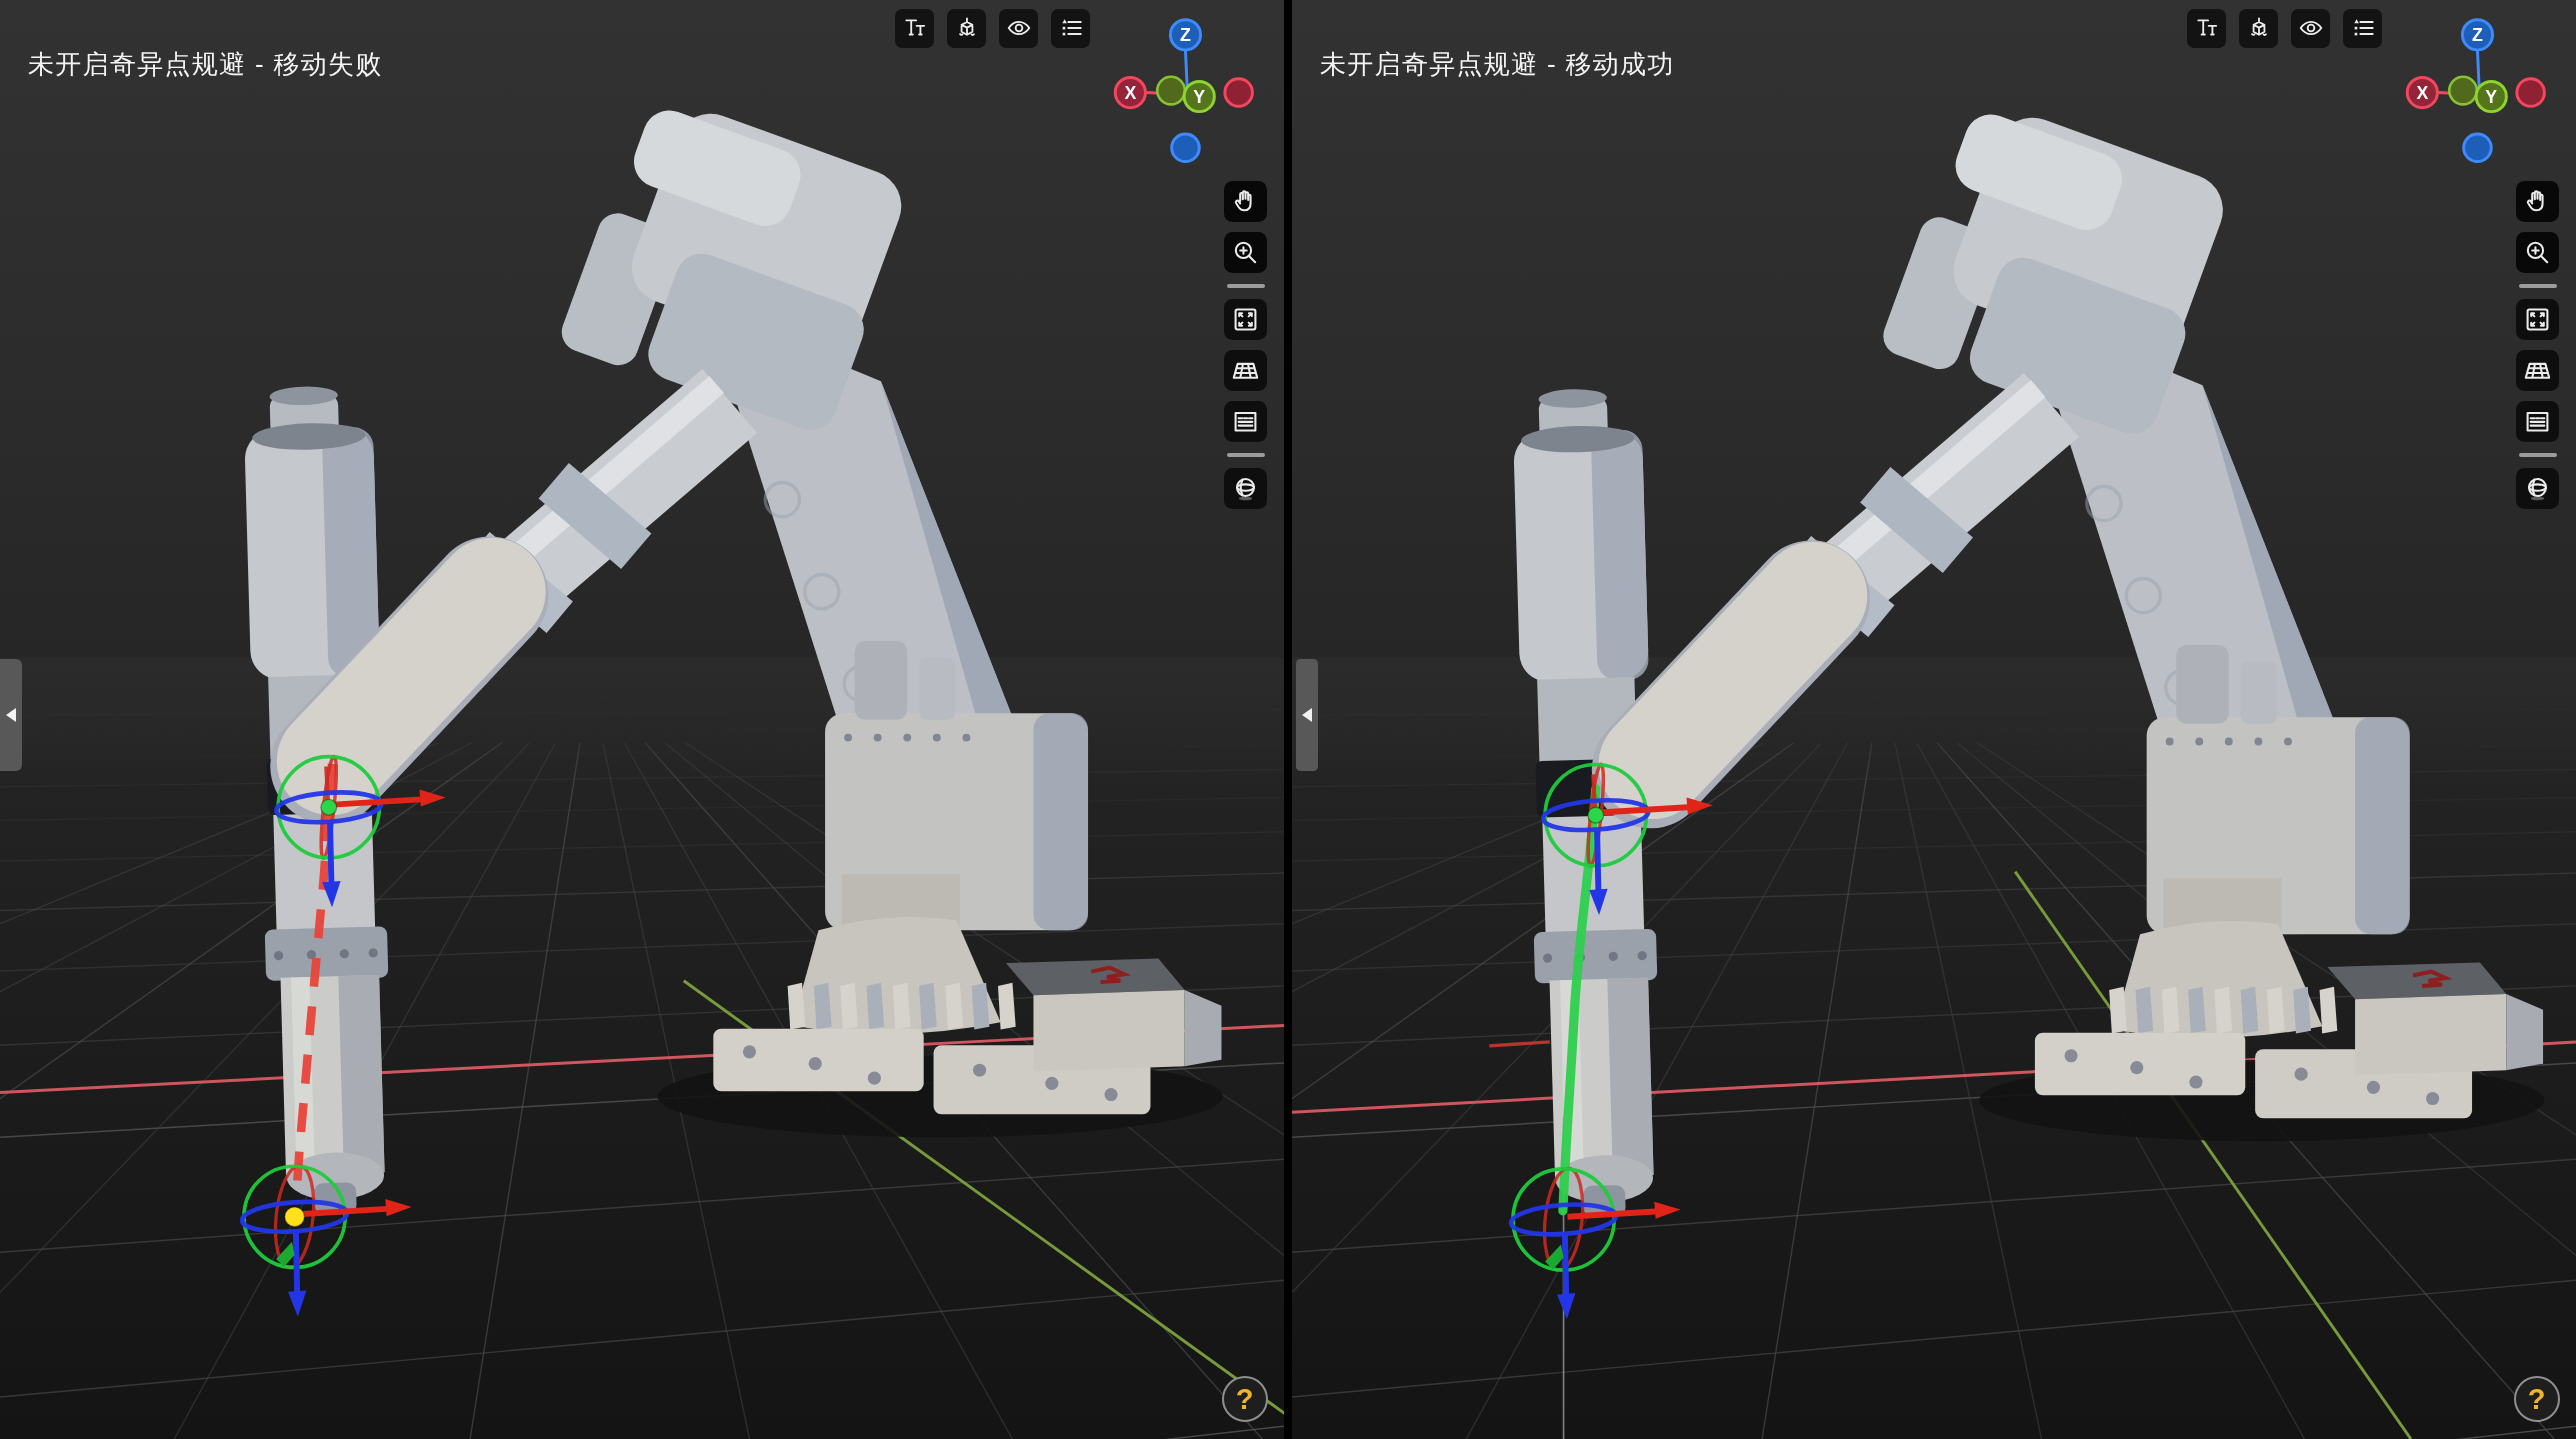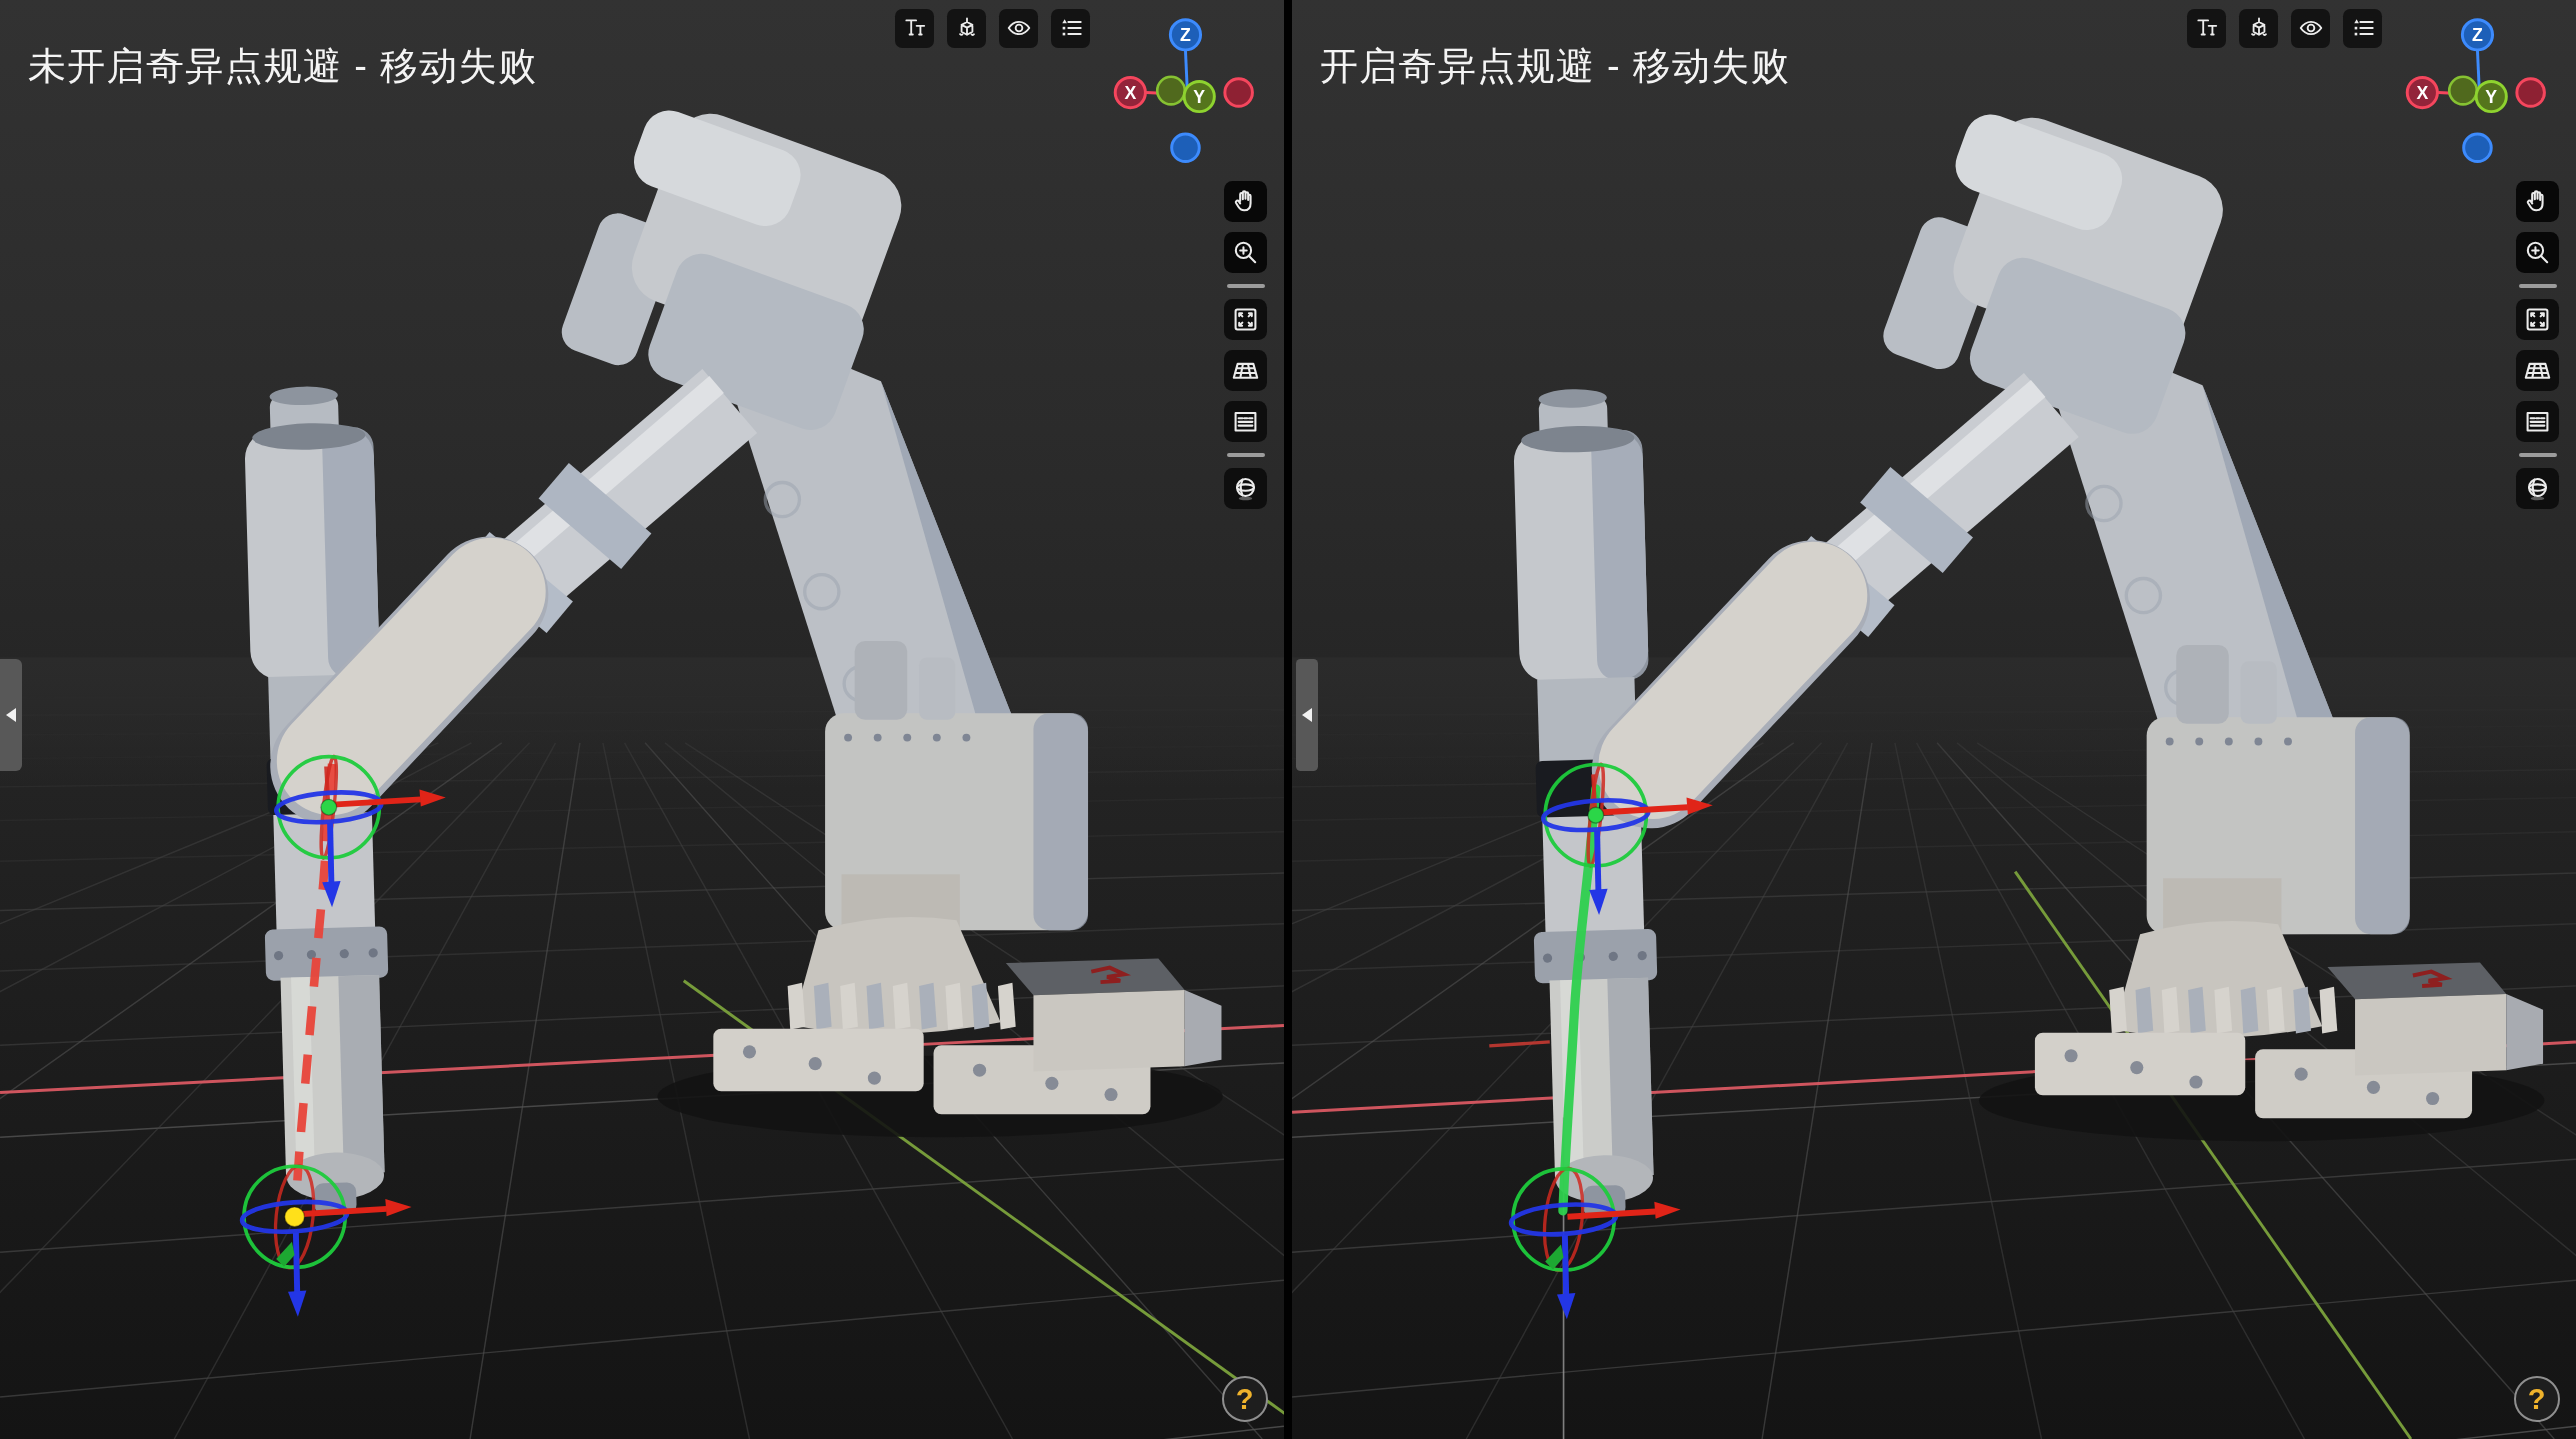--- a/index.html
+++ b/index.html
@@ -4,22 +4,22 @@
 <style>
   html,body{margin:0;padding:0;background:#000;}
   body{width:2576px;height:1439px;position:relative;overflow:hidden;
        font-family:"Liberation Sans","DejaVu Sans",sans-serif;}
   .viewport{position:absolute;top:0;width:1284px;height:1439px;overflow:hidden;
     background:linear-gradient(#323232 0%,#2b2b2b 30%,#262626 46%,#1c1c1c 75%,#141414 100%);}
   #vp-left{left:0;}
   #vp-right{left:1292px;}
   .divider{position:absolute;left:1284px;top:0;width:8px;height:1439px;background:#010101;}
   .scene{position:absolute;left:0;top:0;width:1284px;height:1439px;}
-  .panel-title{position:absolute;left:28px;top:41px;color:#f4f4f4;
-    font-size:38px;font-weight:500;letter-spacing:1.3px;white-space:nowrap;}
+  .panel-title{position:absolute;left:28px;top:47px;color:#f4f4f4;
+    font-size:26px;font-weight:500;letter-spacing:1.3px;white-space:nowrap;}
   .top-toolbar{position:absolute;left:895px;top:8.5px;display:flex;gap:13px;}
   .tb-btn{width:39px;height:39px;border-radius:7.2px;background:rgba(16,16,16,.92);
     display:flex;align-items:center;justify-content:center;}
   .tb-btn svg{width:26px;height:26px;}
   .icon-stroke{stroke:#ececec;fill:none;stroke-width:1.7;stroke-linecap:round;stroke-linejoin:round;}
   .icon-fill{fill:#ececec;stroke:none;}
   .side-toolbar{position:absolute;right:17px;top:181px;display:flex;flex-direction:column;align-items:center;}
   .st-btn{width:43px;height:41px;border-radius:8.5px;background:#0e0e0e;margin-bottom:10px;
     display:flex;align-items:center;justify-content:center;}
   .st-btn svg{width:29px;height:29px;}
@@ -394,21 +394,21 @@
         <circle cx="413" cy="1855" r="77" fill="none" stroke="#1ecb3c" stroke-width="5.5" opacity="0.95"></circle>
         <ellipse cx="413" cy="1855" rx="80" ry="22" fill="none" stroke="#2336e6" stroke-width="7" opacity="0.95" transform="rotate(-4 413 1855)"></ellipse>
         <line x1="419" y1="1851" x2="553" y2="1843" stroke="#e02418" stroke-width="9"></line>
         <polygon points="591,1840 551,1828 553,1854" fill="#e02418"></polygon>
         <line x1="415" y1="1879" x2="417" y2="1971" stroke="#2336e6" stroke-width="9"></line>
         <polygon points="418,2007 403,1969 431,1967" fill="#2336e6"></polygon>
         <polygon points="385,1919 409,1893 413,1913 397,1931" fill="#1da832"></polygon>
       </g>
     </svg>
 
-  <div class="panel-title">开启奇异点规避 - 移动失败</div>
+  <div class="panel-title">未开启奇异点规避 - 移动成功</div>
 
   <div class="top-toolbar">
     <div class="tb-btn">
       <svg viewBox="0 0 24 24">
         <path class="icon-stroke" d="M4 5h9M8.5 5v13M7 18h3M13.5 10h7M17 10v8M15.8 18h2.4"></path>
       </svg>
     </div>
     <div class="tb-btn">
       <svg viewBox="0 0 24 24">
         <path class="icon-stroke" d="M12 3.2v3.3M12 6.5l5 2.6v6.3l-5 2.8-5-2.8V9.1zM7 9.1l5 2.6 5-2.6M12 11.7v6.5M5.6 17.6c.9.9 1.7.9 2.2.3M16.2 17.9c.8.8 1.6.8 2.2-.1"></path>

